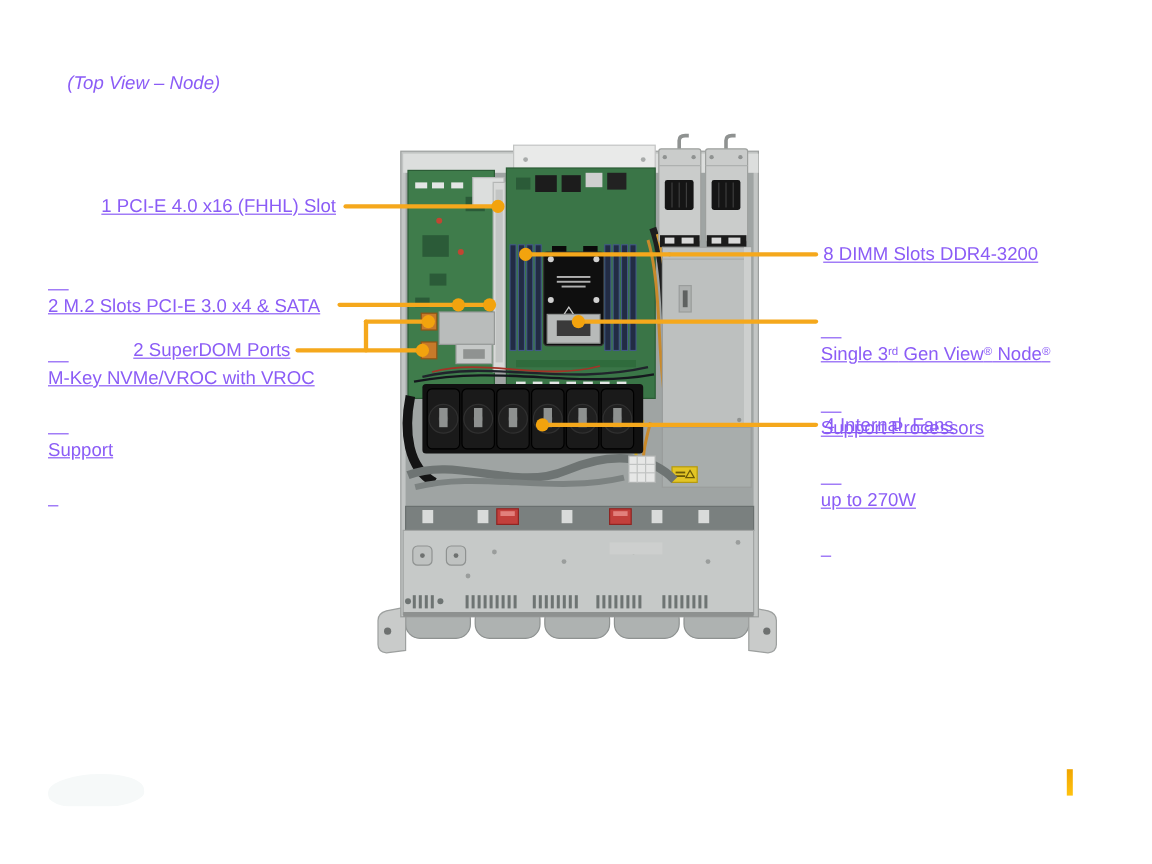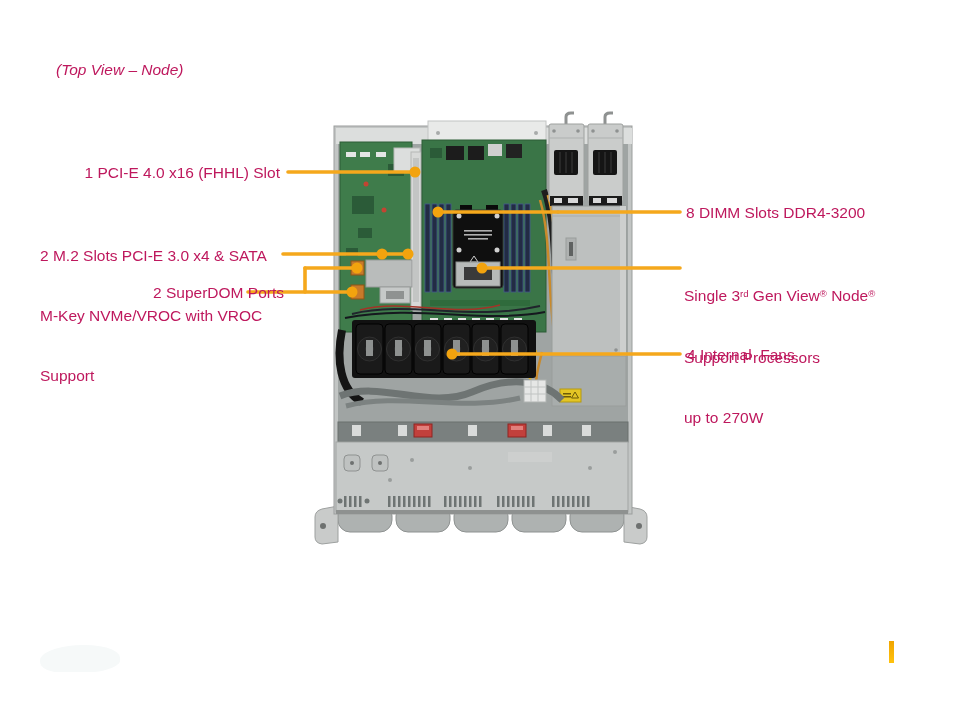--- a/index.html
+++ b/index.html
@@ -1,21 +1,21 @@
 <!DOCTYPE html>
 <html><head>
 <meta charset="utf-8">
 <style>
   html,body{margin:0;padding:0;background:#ffffff;}
   .page{
     position:relative;width:960px;height:672px;background:#ffffff;
-    font-family:"Liberation Sans",sans-serif;color:#be185d;overflow:hidden;
+    font-family:"Liberation Sans",sans-serif;color:#8b5cf6;overflow:hidden;
   }
   .art{position:absolute;left:0;top:0;}
-  .label{position:absolute;font-size:15.5px;line-height:20px;white-space:pre-wrap;}
+  .label{position:absolute;font-size:15.5px;line-height:20px;white-space:pre-wrap;text-decoration:underline;}
   .label.center{text-align:left;}
   .label.right{text-align:right;}
   .caption{position:absolute;left:56px;top:61px;font-size:15.5px;font-style:italic;}
   .sup{font-size:62%;position:relative;top:-0.45em;}
   .page-marker{position:absolute;left:889px;top:641px;width:5px;height:22px;
     background:linear-gradient(#f0a500,#ffc20e);}
   .watermark{position:absolute;left:40px;top:645px;width:80px;height:28px;
     background:#f6f9f9;border-radius:50% 60% 40% 50%;transform:rotate(-4deg);}
 </style>
 </head>
@@ -350,21 +350,21 @@
   </svg>
 
   <div class="label right" style="right:680px;top:163px;">1 PCI-E 4.0 x16 (FHHL) Slot</div>
 
   <div class="label center" style="left:40px;top:206px;width:252px;">
     <div>2 M.2 Slots PCI-E 3.0 x4 &amp; SATA</div>
     <div>M-Key NVMe/VROC with VROC</div>
     <div>Support</div>
   </div>
 
-  <div class="label right" style="right:676px;top:283px;">2 SuperDOM Ports</div>
+  <div class="label right" style="right:718px;top:283px;">2 SuperDOM Ports</div>
 
   <div class="label" style="left:686px;top:203px;">8 DIMM Slots DDR4-3200</div>
 
   <div class="label center" style="left:684px;top:246px;width:212px;">
     <div><span>Single 3</span><span class="sup">rd</span><span> Gen View</span><span class="sup">®</span><span> Node</span><span class="sup">®</span></div>
     <div>Support Processors</div>
     <div>up to 270W</div>
   </div>
 
   <div class="label" style="left:687px;top:345px;">4 Internal  Fans</div>

